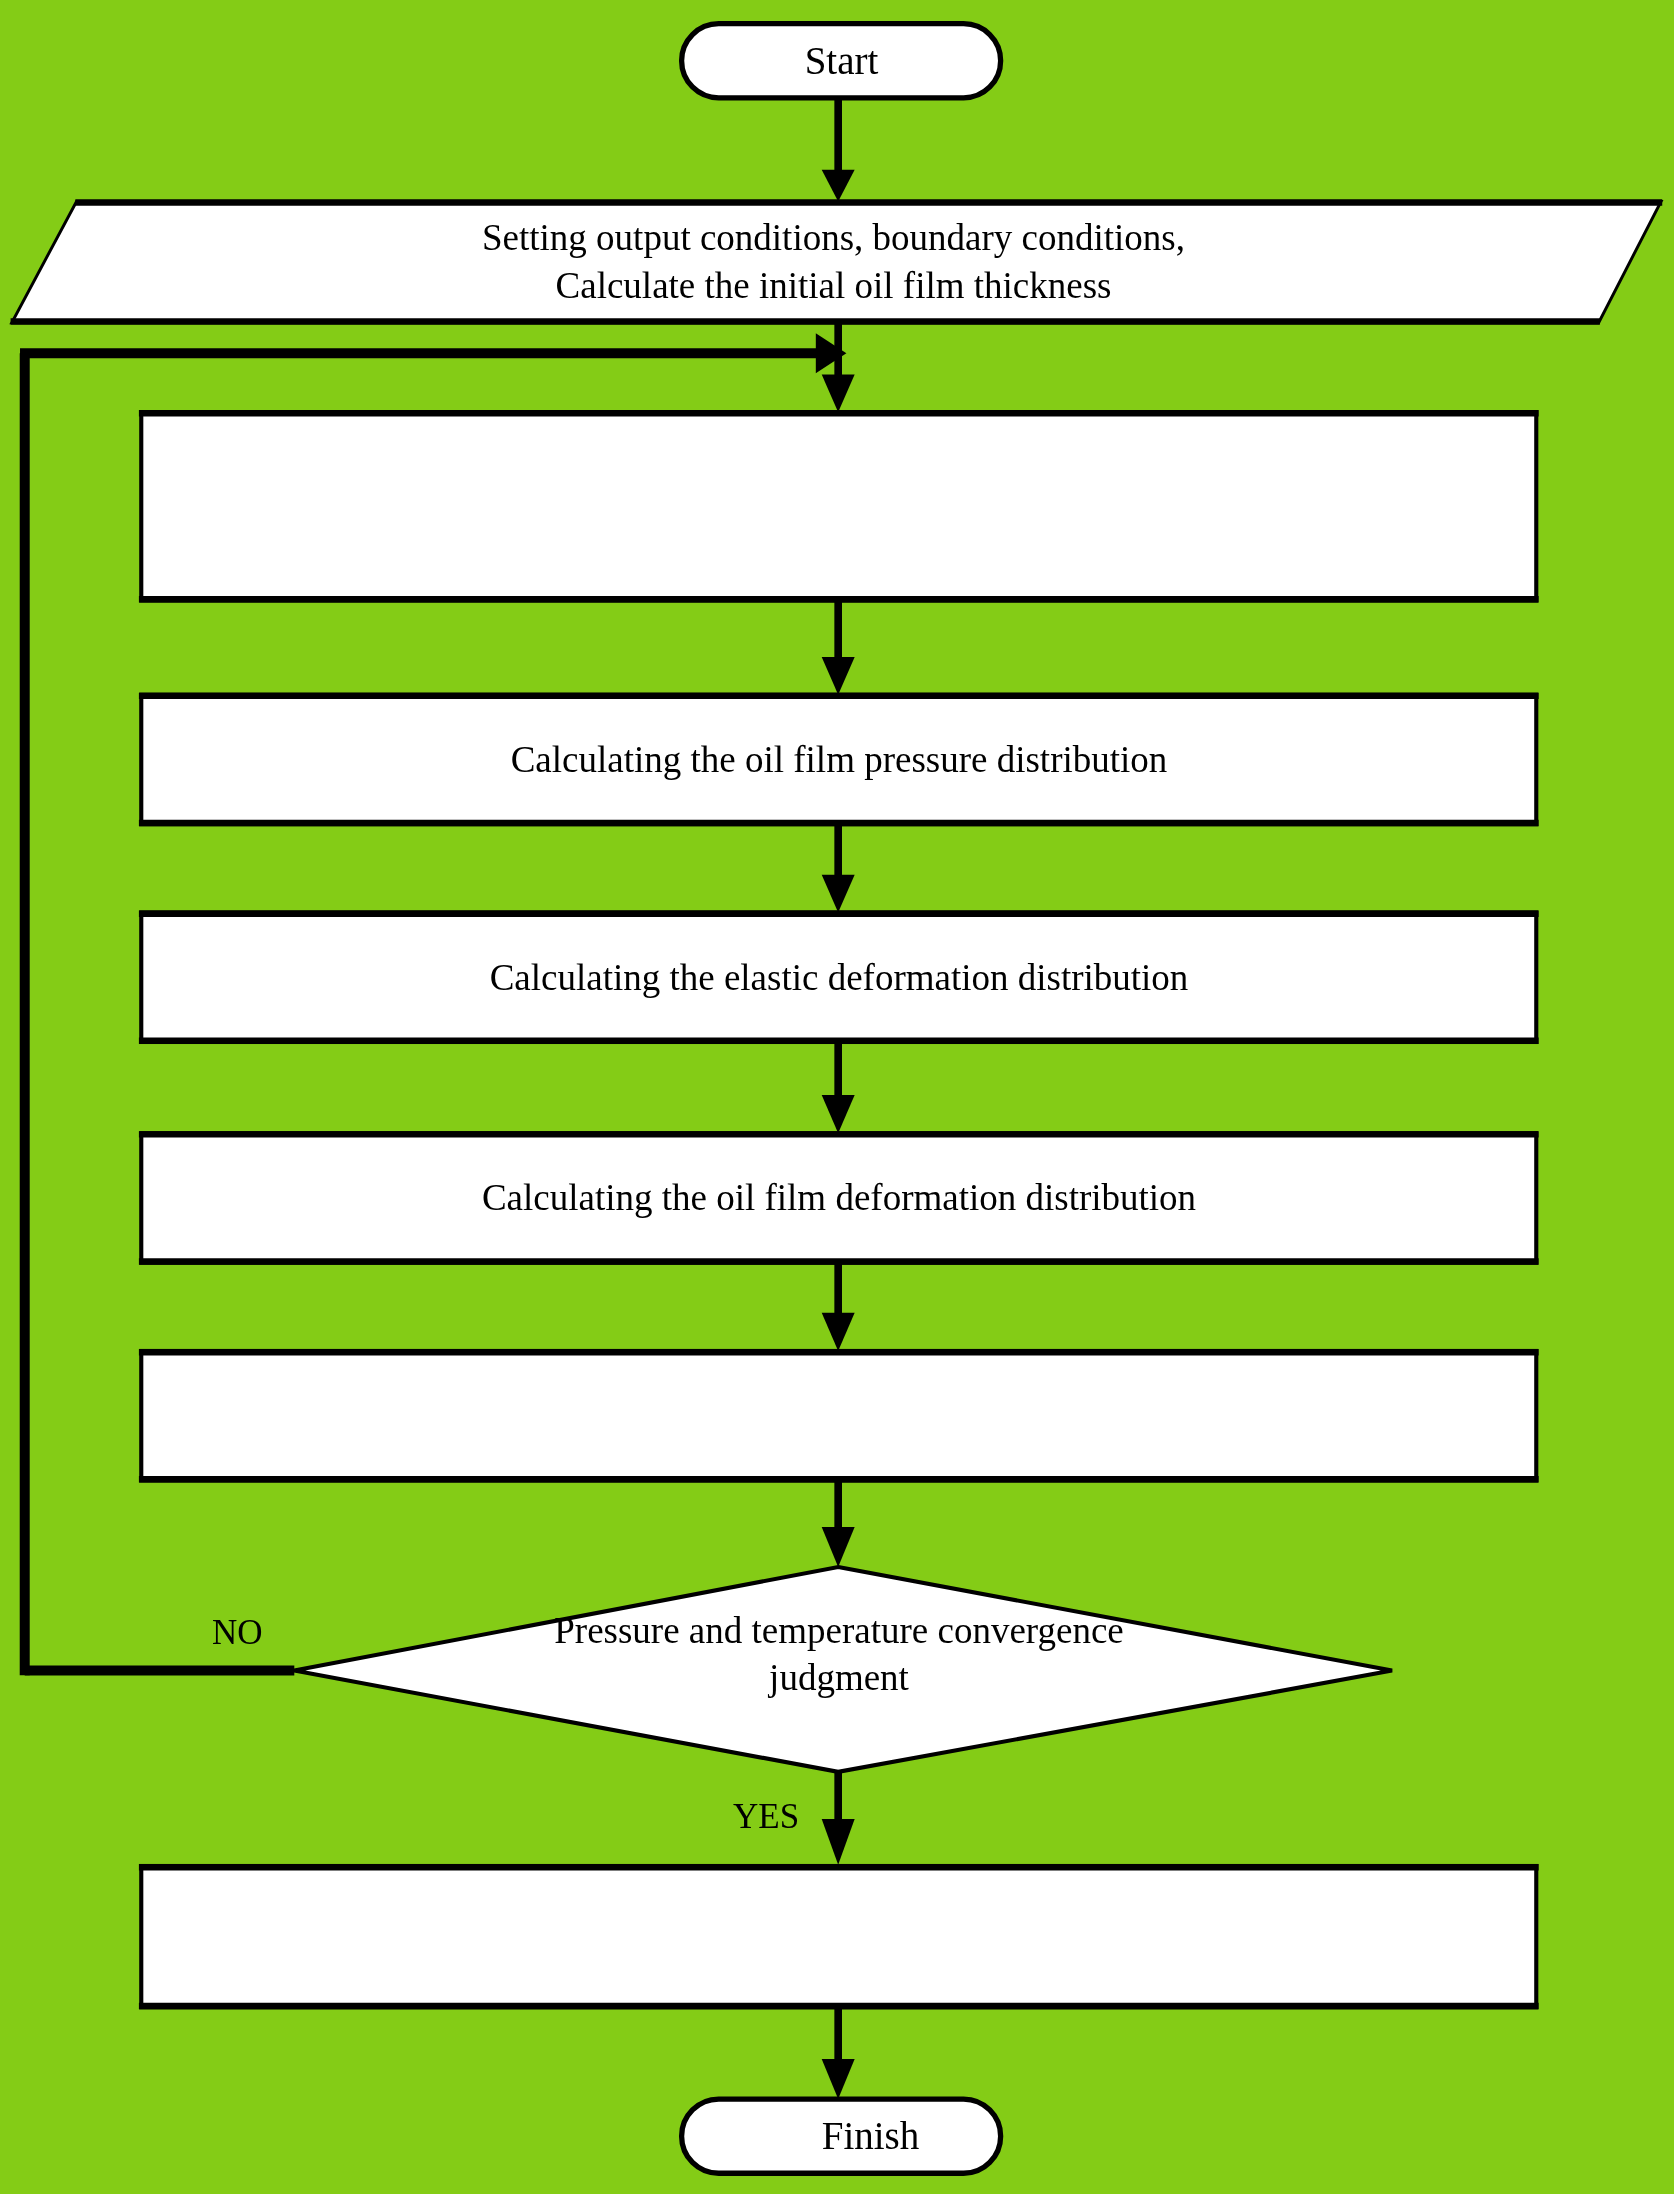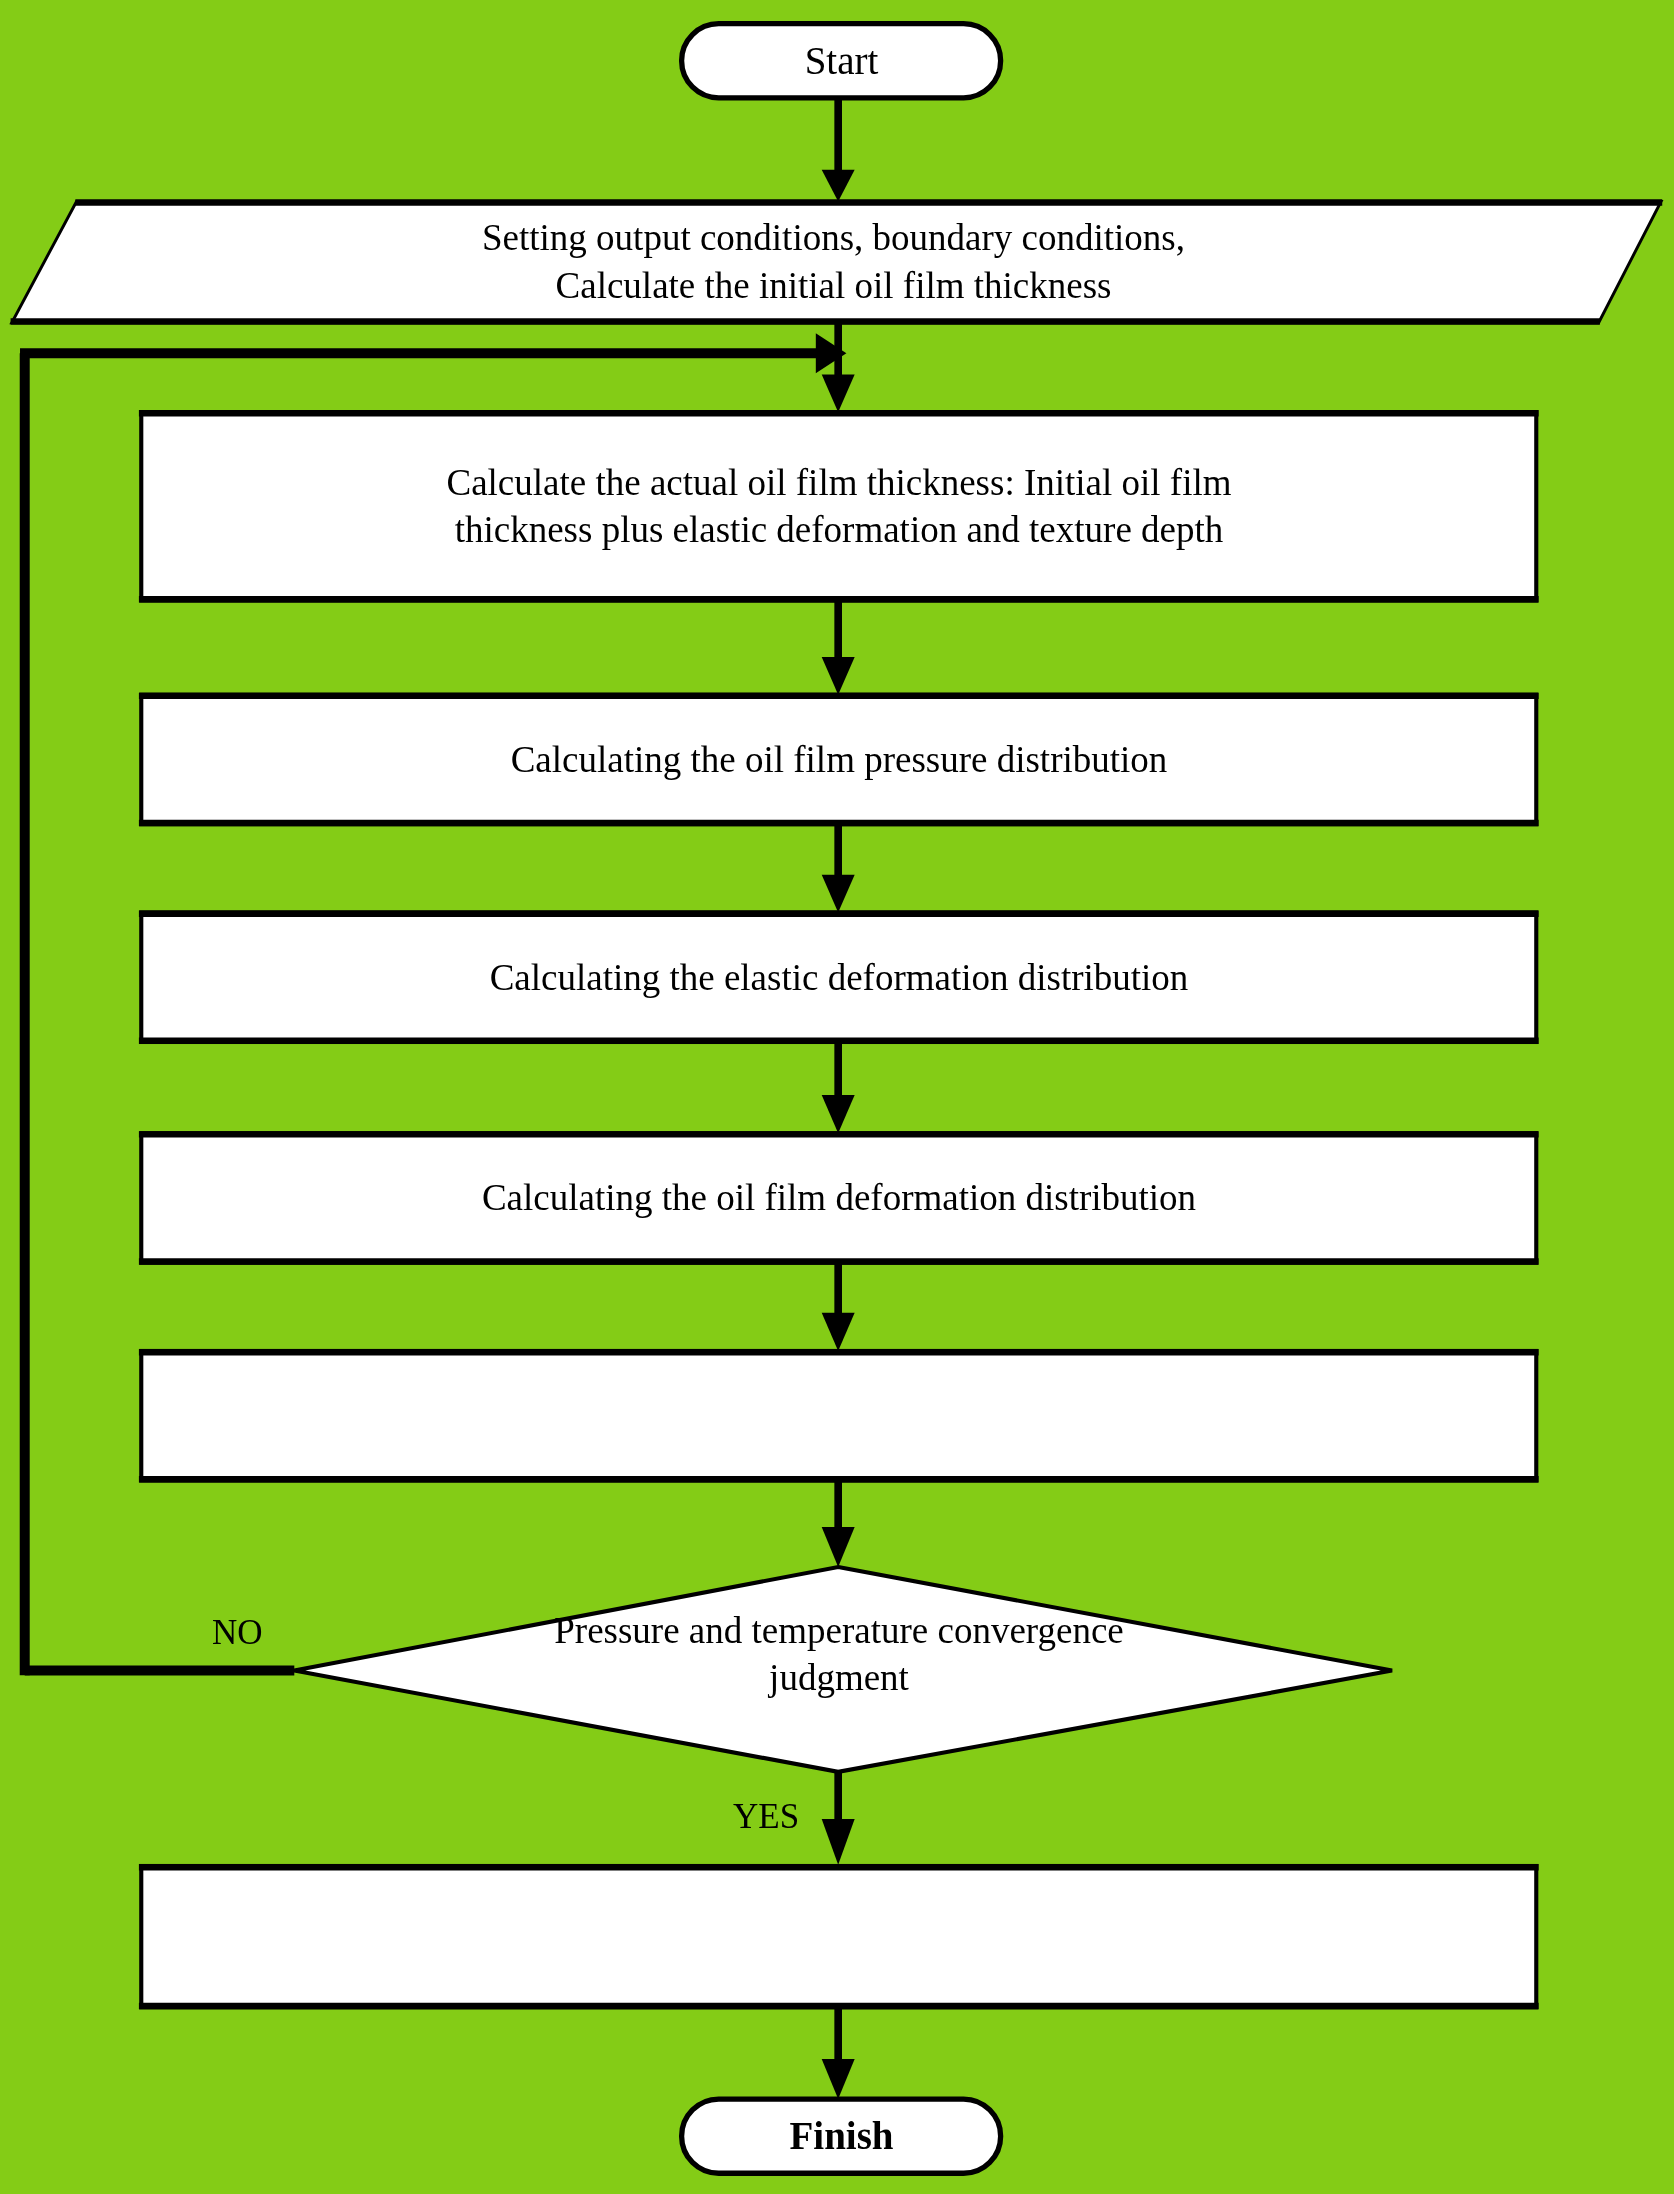--- a/index.html
+++ b/index.html
@@ -147,34 +147,32 @@
     </g>
 
     <rect x="1158" y="3566" width="542" height="126" rx="63" ry="63" fill="#ffffff" stroke="#000000" stroke-width="9"></rect>
   </svg>
 
   <div class="node-text terminator-text" style="left:682px; top:23.5px; width:319px; height:74px;">Start</div>
 
   <div class="node-text" style="left:177px; top:201px; width:1313px; height:121px;">Setting output conditions, boundary conditions,
 Calculate the initial oil film thickness</div>
 
-  <div class="node-text" style="left:153px; top:412px; width:1372px; height:188px;">Calculate the actual oil film thickness: Initial oil film
-thickness plus elastic deformation and texture depth</div>
 
   <div class="node-text" style="left:153px; top:695px; width:1372px; height:130px;">Calculating the oil film pressure distribution</div>
 
   <div class="node-text" style="left:153px; top:913px; width:1372px; height:130px;">Calculating the elastic deformation distribution</div>
 
   <div class="node-text" style="left:153px; top:1133px; width:1372px; height:130px;">Calculating the oil film deformation distribution</div>
 
 
   <div class="node-text" style="left:359px; top:1598px; width:960px; height:112px;">Pressure and temperature convergence
 judgment</div>
 
   <div class="edge-label" style="left:180px; top:1613px;">NO</div>
 
   <div class="edge-label" style="left:701px; top:1797px;">YES</div>
 
 
-  <div class="node-text terminator-text" style="left:682px; top:2099px; width:319px; height:74px;font-weight:bold;">Finish</div>
+  <div class="node-text terminator-text" style="left:711px; top:2099px; width:319px; height:74px;">Finish</div>
 
 </div>
 
 
 </body></html>

